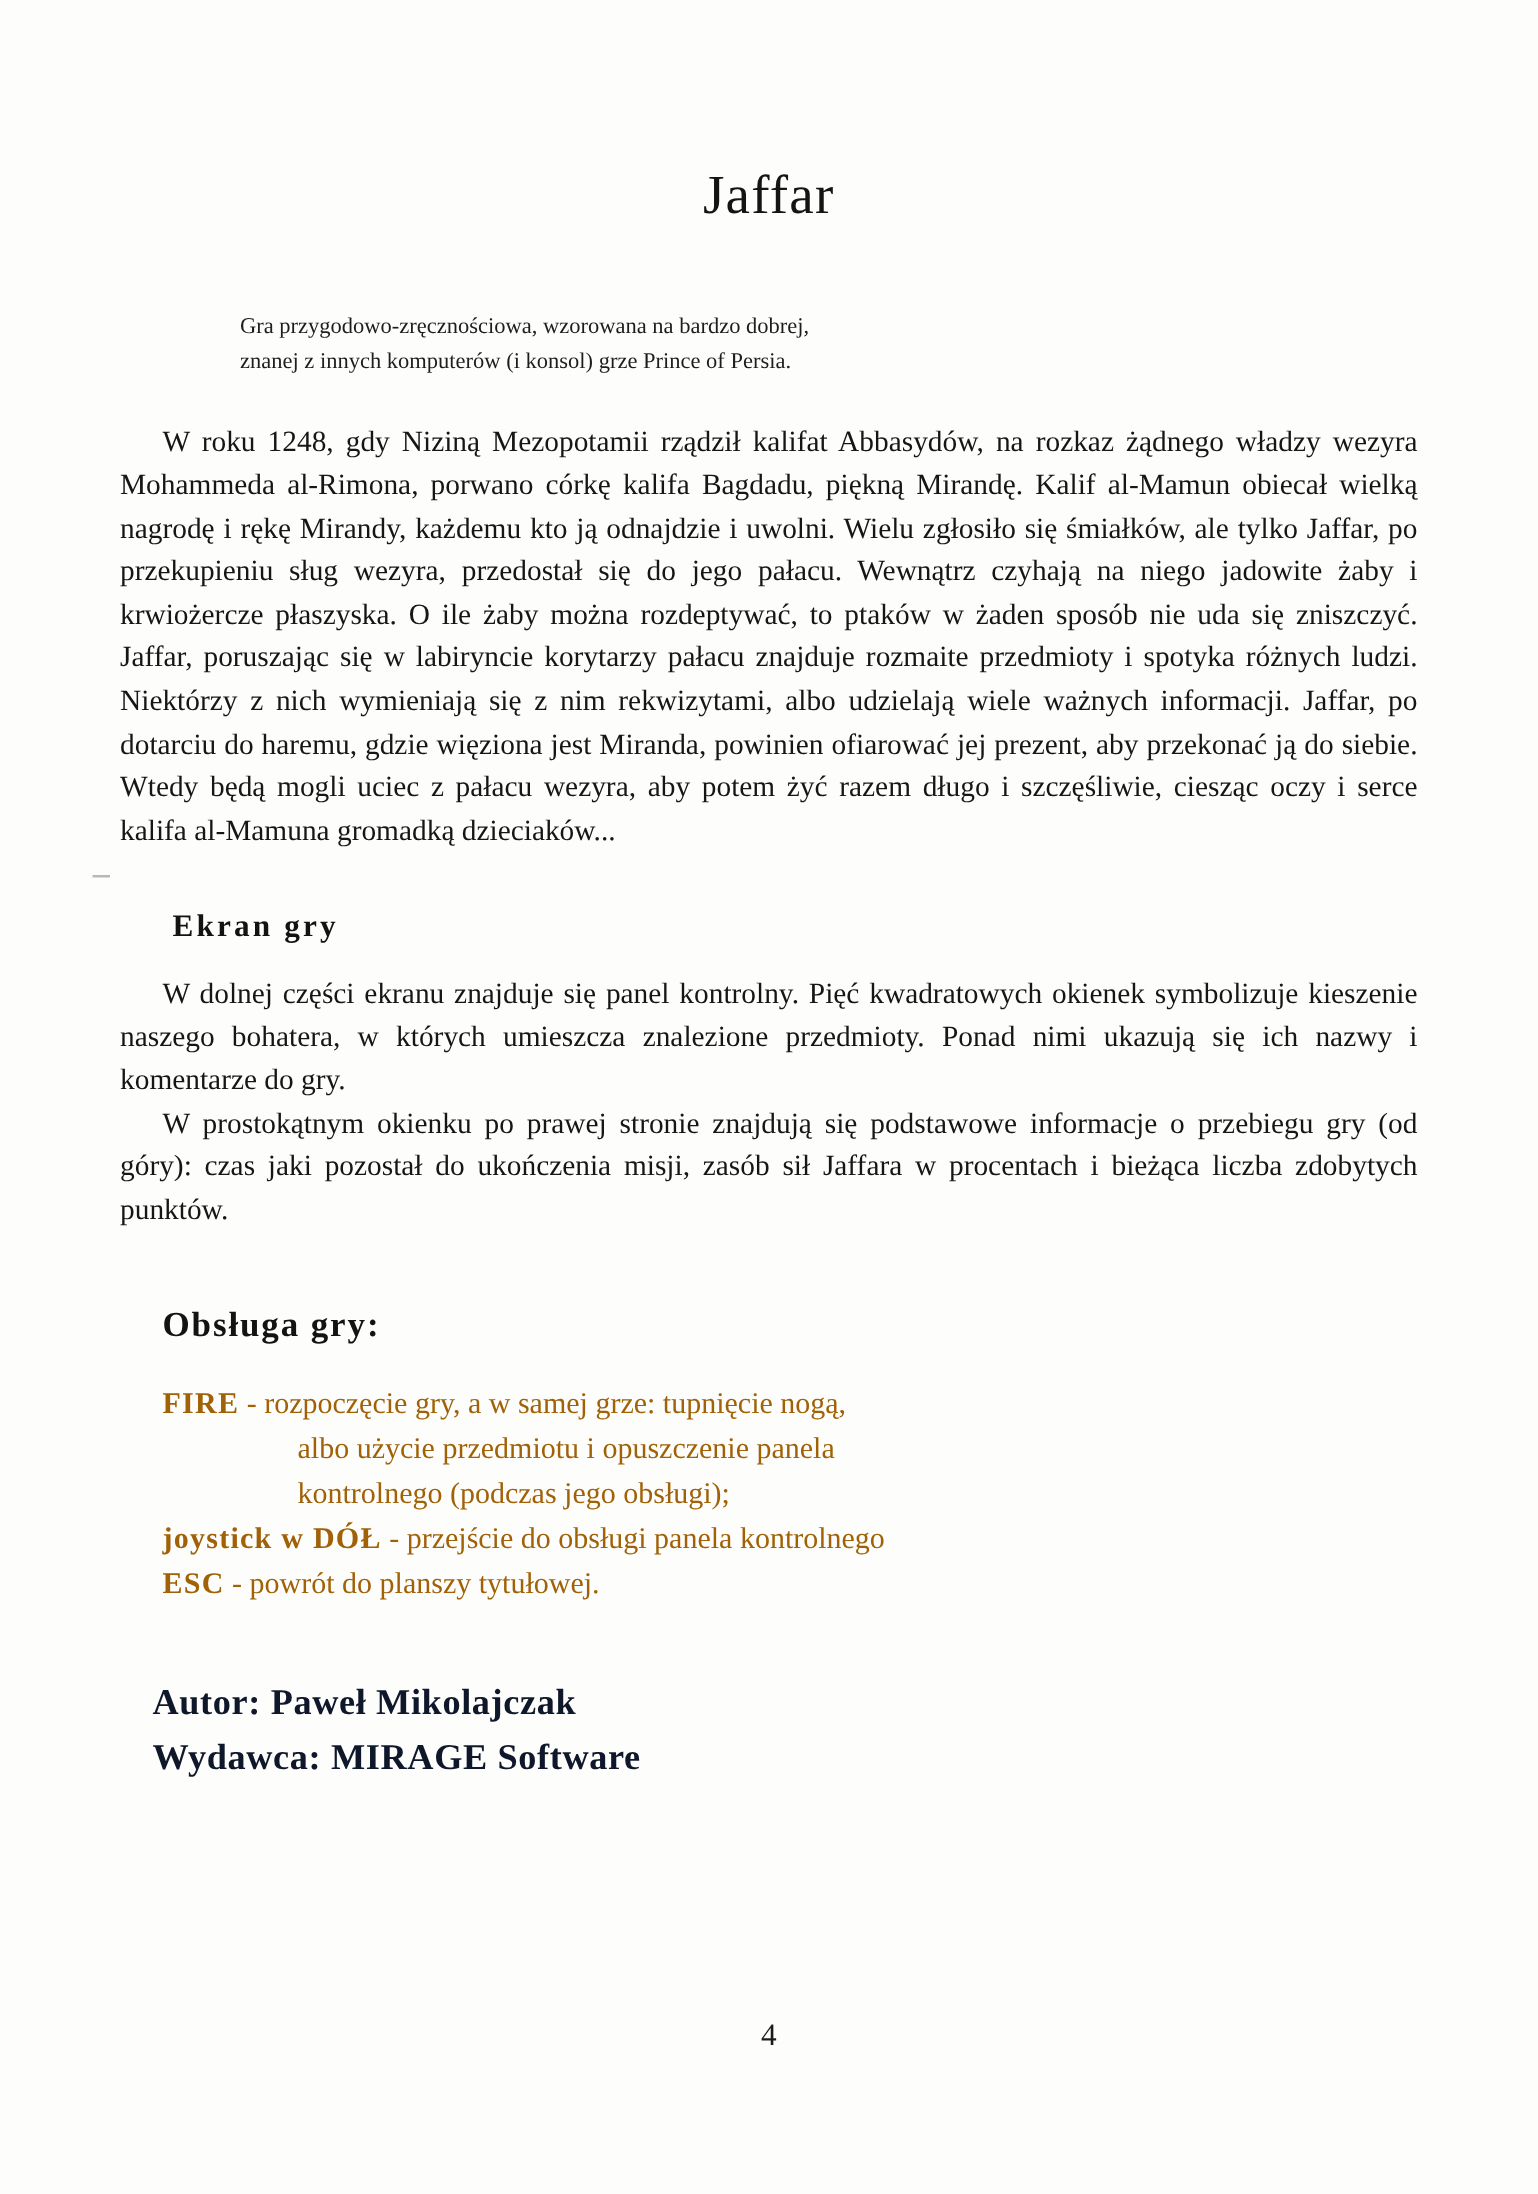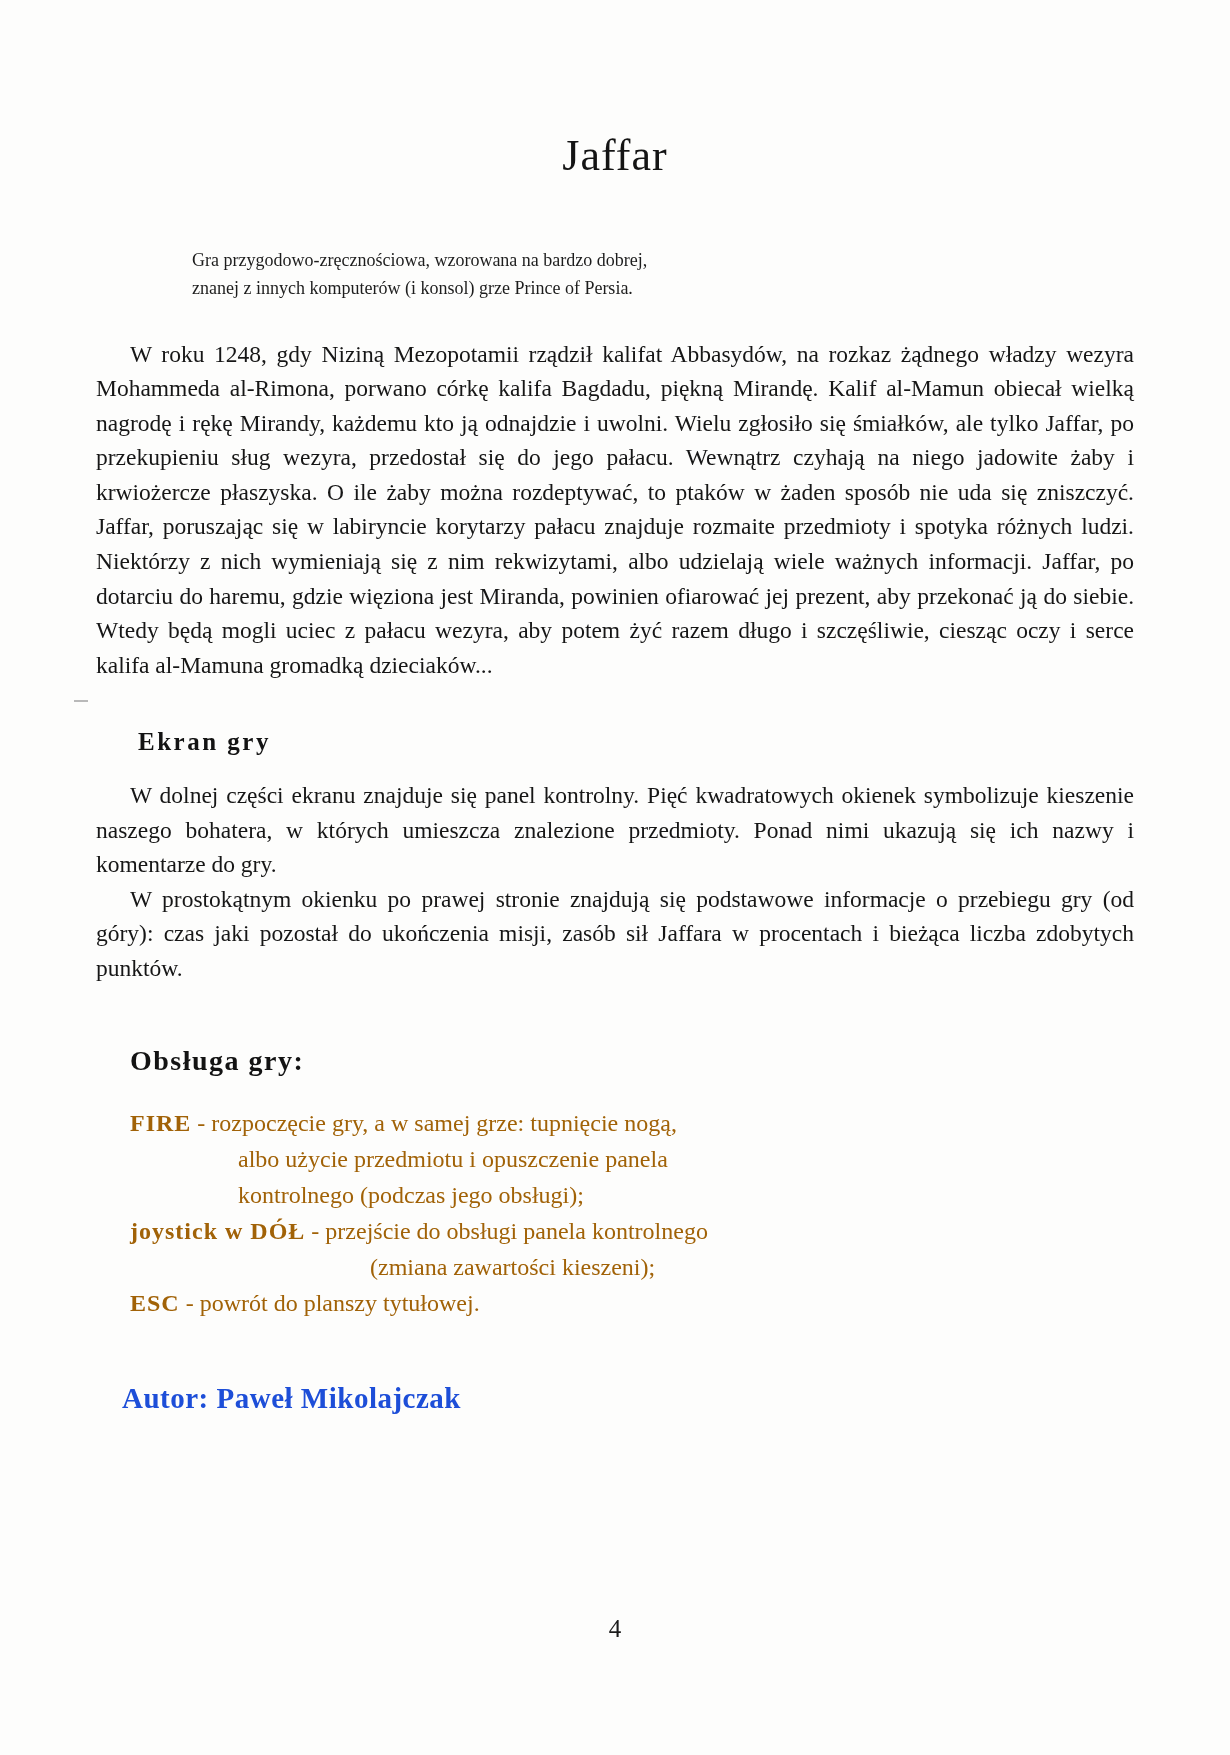--- a/index.html
+++ b/index.html
@@ -90,21 +90,21 @@
   }
   .ctrl-cont.center {
     padding-left: 240px;
   }
   .credits {
     margin: 56px 0 0 26px;
     font-size: 29px;
     font-weight: bold;
     line-height: 1.5;
     letter-spacing: 0.5px;
-    color: #1d4ed8;
+    color: #0f172a;
   }
   .page-number {
     position: absolute;
     bottom: 112px;
     left: 0;
     right: 0;
     text-align: center;
     font-size: 25px;
     color: #1a1a1a;
     z-index: 1;
@@ -149,30 +149,30 @@
     <div class="controls">
 
       <div class="ctrl-row">
         <span class="ctrl-key">FIRE</span><span> - rozpoczęcie gry, a w samej grze: tupnięcie nogą,</span>
         <span class="ctrl-cont">albo użycie przedmiotu i opuszczenie panela</span>
         <span class="ctrl-cont">kontrolnego (podczas jego obsługi);</span>
       </div>
 
       <div class="ctrl-row">
         <span class="ctrl-key">joystick w DÓŁ</span><span> - przejście do obsługi panela kontrolnego</span>
-        <span class="ctrl-cont center">(zmiana zawartości kieszeni);</span>
       </div>
 
       <div class="ctrl-row">
         <span class="ctrl-key">ESC</span><span> - powrót do planszy tytułowej.</span>
       </div>
 
     </div>
 
     <div class="credits">
       <div>Autor: Paweł Mikolajczak</div>
+      <div>Wydawca: MIRAGE Software</div>
     </div>
 
   </div>
 
   <div class="page-number">4</div>
 
 </div>
 
 </body></html>

